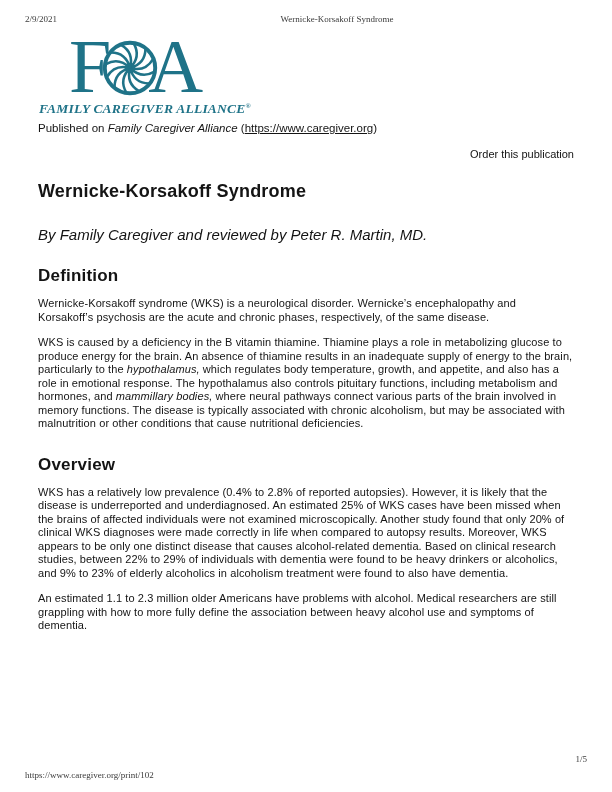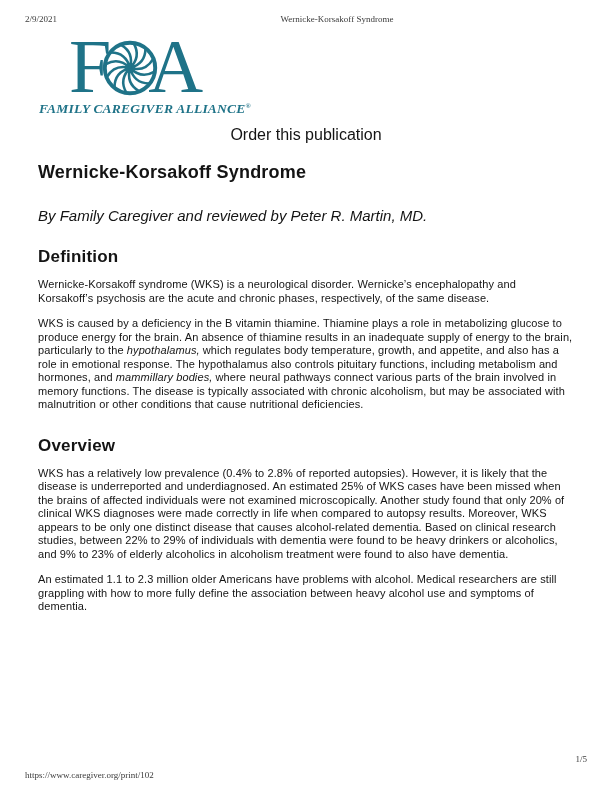--- a/index.html
+++ b/index.html
@@ -38,21 +38,21 @@
   .logo-org sup { font-size:7px; }
   .logo-tagline {
     font-family:"Liberation Serif", serif; font-style:italic; font-weight:bold;
     font-size:12.5px; margin-top:1px;
   }
   
   .published { font-size:11.5px; margin-top:4px; line-height:15px; }
   .published .it { font-style:italic; }
   a.doc-link, .doc-link { color:#141414; text-decoration:underline; cursor:pointer; }
   
-  .order-line { text-align:center; font-size:16px; margin-top:11px; line-height:14px; }
+  .order-line { text-align:right; font-size:11px; margin-top:11px; line-height:14px; }
   
   .article-title { font-size:18px; font-weight:bold; margin-top:19px; line-height:22px; letter-spacing:0.2px; }
   .byline { font-style:italic; font-size:15px; margin-top:26px; line-height:14px; }
   .section-heading { font-size:17px; font-weight:bold; margin:23px 0 10px 0; line-height:22px; letter-spacing:0.2px; }
   .paragraph { font-size:11px; line-height:13.5px; margin-bottom:12px; letter-spacing:0.1px; }
   .paragraph .it { font-style:italic; }
 </style>
 </head>
 <body>
 
@@ -90,20 +90,21 @@
             </g>
           </svg>
         </span>
         <span class="logo-letter" style="color:#1f7388">A</span>
       </div>
       <div class="logo-org" style="color:#1f7388">
         <span>FAMILY CAREGIVER ALLIANCE</span><sup>®</sup>
       </div>
     </div>
 
+    <div class="published"><span>Published on </span><span class="it">Family Caregiver Alliance</span><span> (</span><a class="doc-link">https://www.caregiver.org</a><span>)</span></div>
 
     <div class="order-line">
       <span>Order this publication</span>
     </div>
 
     <h1 class="article-title">Wernicke-Korsakoff Syndrome</h1>
     <div class="byline">By Family Caregiver and reviewed by Peter R. Martin, MD.</div>
 
     <div id="article-sections">
         <h2 class="section-heading">Definition</h2>

